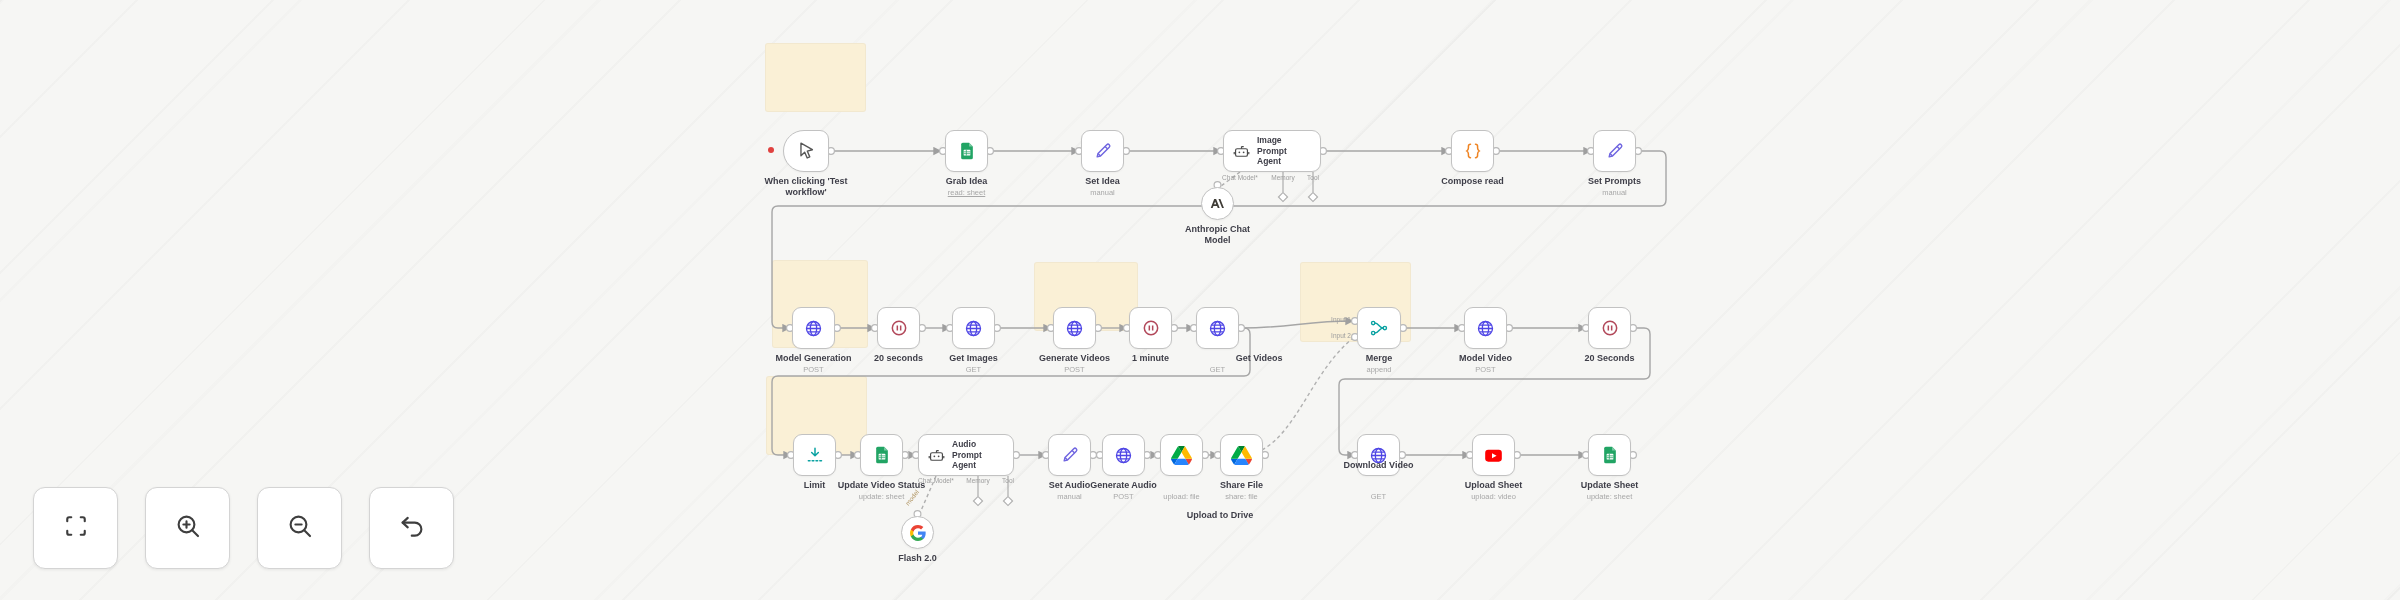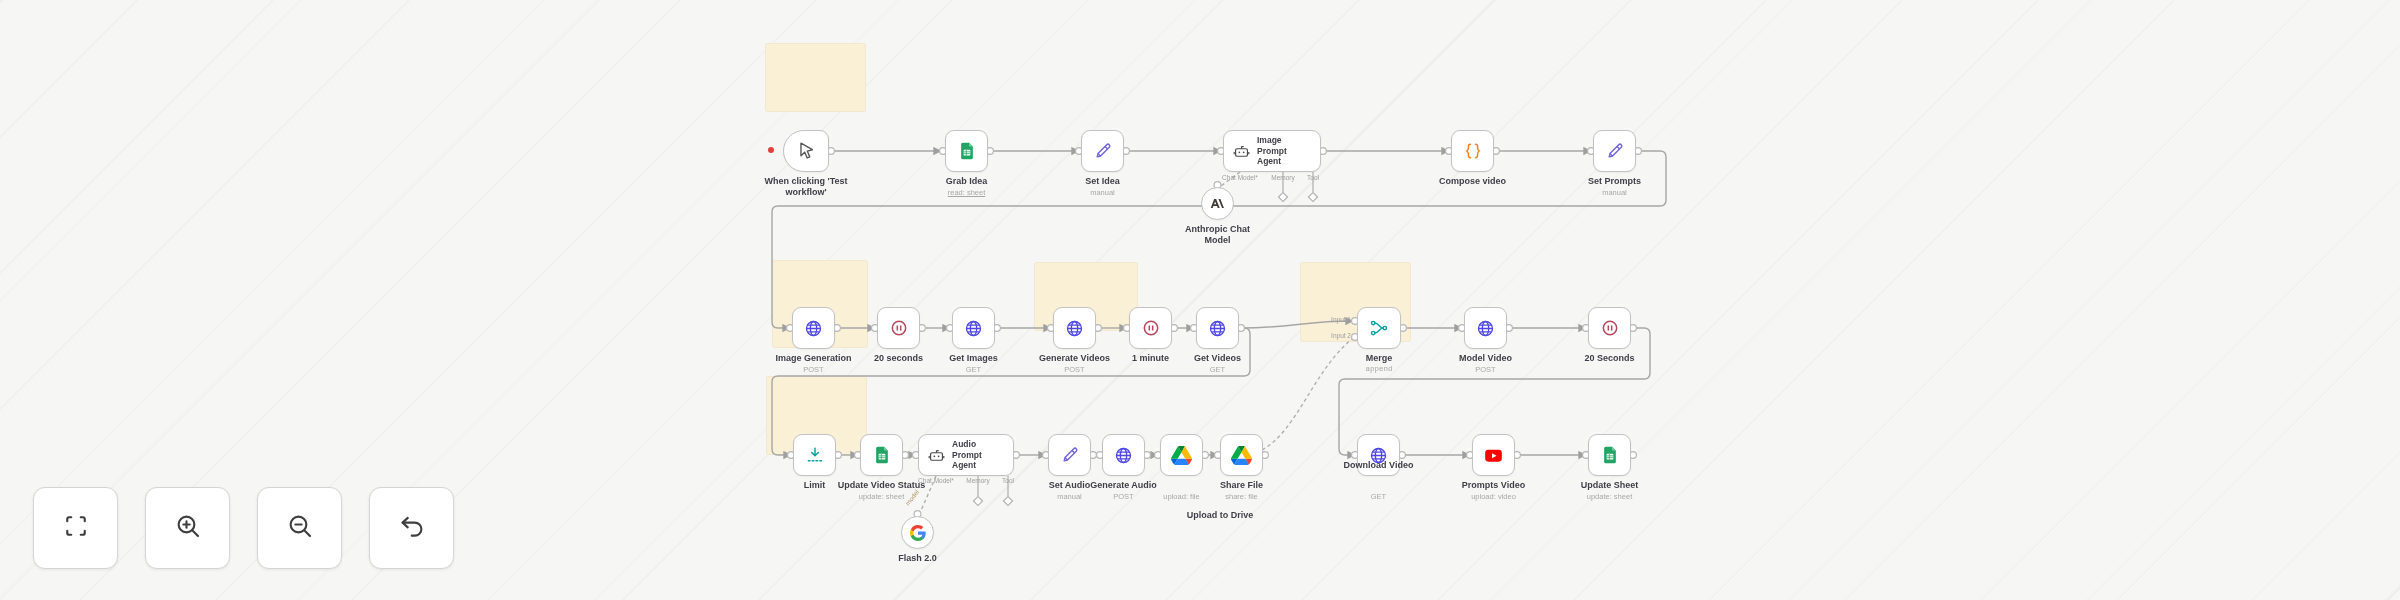--- a/index.html
+++ b/index.html
@@ -213,21 +213,21 @@
         <span class="agent-label">Image Prompt
 Agent</span>
       </div>
       <div class="node" style="left: 1451px; top: 130px; width: 43px; height: 42px;">
         <span class="ic">
           <svg width="20" height="20" viewBox="0 0 24 24" fill="none" stroke="#ef8322" stroke-width="1.8" stroke-linecap="round">
             <path d="M9 4c-2 0-2.5 1-2.5 2.5v2c0 1.5-.5 2.5-2 3.5 1.5 1 2 2 2 3.5v2C6.5 19 7 20 9 20M15 4c2 0 2.5 1 2.5 2.5v2c0 1.5.5 2.5 2 3.5-1.5 1-2 2-2 3.5v2c0 1.5-.5 2.5-2.5 2.5"></path>
           </svg>
         </span>
       </div>
-      <div class="node-label" style="left: 1407.5px; top: 176px; width: 130px;">Compose video</div>
+      <div class="node-label" style="left: 1407.5px; top: 176px; width: 130px;">Compose read</div>
       <div class="node" style="left: 1593px; top: 130px; width: 43px; height: 42px;">
         <span class="ic">
           <svg width="20" height="20" viewBox="0 0 24 24" fill="none" stroke="#7066e0" stroke-width="1.7" stroke-linejoin="round">
             <path d="m5 19 1-4L16.5 4.5a2.12 2.12 0 0 1 3 3L9 18l-4 1z"></path>
             <path d="m14.5 6.5 3 3M6 15l3 3"></path>
           </svg>
         </span>
       </div>
       <div class="node-label" style="left: 1549.5px; top: 176px; width: 130px;">Set Prompts</div>
       <div class="node-sublabel" style="left: 1549.5px; top: 187.5px; width: 130px;">manual</div>
@@ -242,21 +242,21 @@
 Model</div>
       <div class="node" style="left: 792px; top: 307px; width: 43px; height: 42px;">
         <span class="ic">
           <svg width="21" height="21" viewBox="0 0 24 24" fill="none" stroke="#4f46e5" stroke-width="1.5">
             <circle cx="12" cy="12" r="8"></circle>
             <ellipse cx="12" cy="12" rx="3.6" ry="8"></ellipse>
             <path d="M4 12h16M5.4 8.2h13.2M5.4 15.8h13.2"></path>
           </svg>
         </span>
       </div>
-      <div class="node-label" style="left: 748.5px; top: 353px; width: 130px;">Image Generation</div>
+      <div class="node-label" style="left: 748.5px; top: 353px; width: 130px;">Model Generation</div>
       <div class="node-sublabel" style="left: 748.5px; top: 364.5px; width: 130px;">POST</div>
       <div class="node" style="left: 877px; top: 307px; width: 43px; height: 42px;">
         <span class="ic">
           <svg width="20" height="20" viewBox="0 0 24 24" fill="none" stroke="#b2485a" stroke-width="1.8">
             <circle cx="12" cy="12" r="8"></circle>
             <path d="M10 9v6M14 9v6"></path>
           </svg>
         </span>
       </div>
       <div class="node-label" style="left: 833.5px; top: 353px; width: 130px;">20 seconds</div>
@@ -293,34 +293,34 @@
       <div class="node-label" style="left: 1085.5px; top: 353px; width: 130px;">1 minute</div>
       <div class="node" style="left: 1196px; top: 307px; width: 43px; height: 42px;">
         <span class="ic">
           <svg width="21" height="21" viewBox="0 0 24 24" fill="none" stroke="#4f46e5" stroke-width="1.5">
             <circle cx="12" cy="12" r="8"></circle>
             <ellipse cx="12" cy="12" rx="3.6" ry="8"></ellipse>
             <path d="M4 12h16M5.4 8.2h13.2M5.4 15.8h13.2"></path>
           </svg>
         </span>
       </div>
-      <div class="node-label" style="left: 1152.5px; top: 353px; width: 130px;">Get Videos</div>
+      <div class="node-label" style="left: 1152.5px; top: 353px; width: 130px; text-align: right;">Get Videos</div>
       <div class="node-sublabel" style="left: 1152.5px; top: 364.5px; width: 130px;">GET</div>
       <div class="node" style="left: 1357px; top: 307px; width: 44px; height: 42px;">
         <span class="ic">
           <svg width="20" height="20" viewBox="0 0 24 24" fill="none" stroke="#0aa2a2" stroke-width="1.7">
             <circle cx="5" cy="6" r="2"></circle>
             <circle cx="5" cy="18" r="2"></circle>
             <circle cx="19" cy="12" r="2"></circle>
             <path d="M7 6c5 0 5 6 10 6M7 18c5 0 5-6 10-6"></path>
           </svg>
         </span>
       </div>
       <div class="node-label" style="left: 1314px; top: 353px; width: 130px;">Merge</div>
-      <div class="node-sublabel" style="left: 1314px; top: 364.5px; width: 130px; font-family: Liberation Mono, monospace;">append</div>
+      <div class="node-sublabel" style="left: 1314px; top: 364.5px; width: 130px;">append</div>
       <div class="node" style="left: 1464px; top: 307px; width: 43px; height: 42px;">
         <span class="ic">
           <svg width="21" height="21" viewBox="0 0 24 24" fill="none" stroke="#4f46e5" stroke-width="1.5">
             <circle cx="12" cy="12" r="8"></circle>
             <ellipse cx="12" cy="12" rx="3.6" ry="8"></ellipse>
             <path d="M4 12h16M5.4 8.2h13.2M5.4 15.8h13.2"></path>
           </svg>
         </span>
       </div>
       <div class="node-label" style="left: 1420.5px; top: 353px; width: 130px;">Model Video</div>
@@ -428,21 +428,21 @@
       <div class="node-label" style="left: 1313.5px; top: 460px; width: 130px;">Download Video</div>
       <div class="node-sublabel" style="left: 1313.5px; top: 491.5px; width: 130px;">GET</div>
       <div class="node" style="left: 1472px; top: 434px; width: 43px; height: 42px;">
         <span class="ic">
           <svg width="21" height="21" viewBox="0 0 24 24">
             <rect x="2.5" y="5.5" width="19" height="13.5" rx="3.5" fill="#ff0000"></rect>
             <path d="M10.3 9.3v5.9l5.2-2.95z" fill="#fff"></path>
           </svg>
         </span>
       </div>
-      <div class="node-label" style="left: 1428.5px; top: 480px; width: 130px;">Prompts Video</div>
+      <div class="node-label" style="left: 1428.5px; top: 480px; width: 130px;">Upload Sheet</div>
       <div class="node-sublabel" style="left: 1428.5px; top: 491.5px; width: 130px;">upload: video</div>
       <div class="node" style="left: 1588px; top: 434px; width: 43px; height: 42px;">
         <span class="ic">
           <svg width="20" height="20" viewBox="0 0 24 24">
             <path d="M14.5 2H7a2 2 0 0 0-2 2v16a2 2 0 0 0 2 2h10a2 2 0 0 0 2-2V6.5z" fill="#21a464"></path>
             <path d="M14.5 2v4.5H19z" fill="#7bcaa4"></path>
             <rect x="8" y="10.5" width="8" height="7" rx="0.8" fill="#fff"></rect>
             <path d="M8 13h8M8 15.2h8M11.2 10.5v7" stroke="#21a464" stroke-width="0.9"></path>
           </svg>
         </span>

